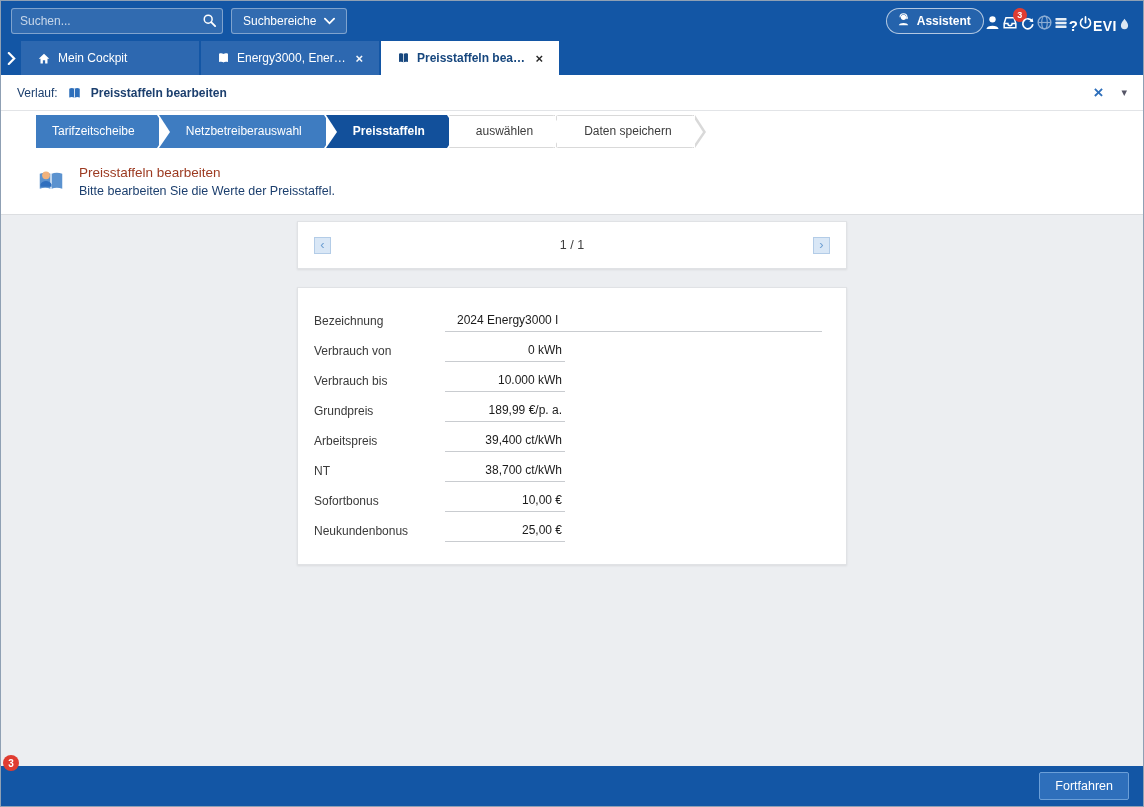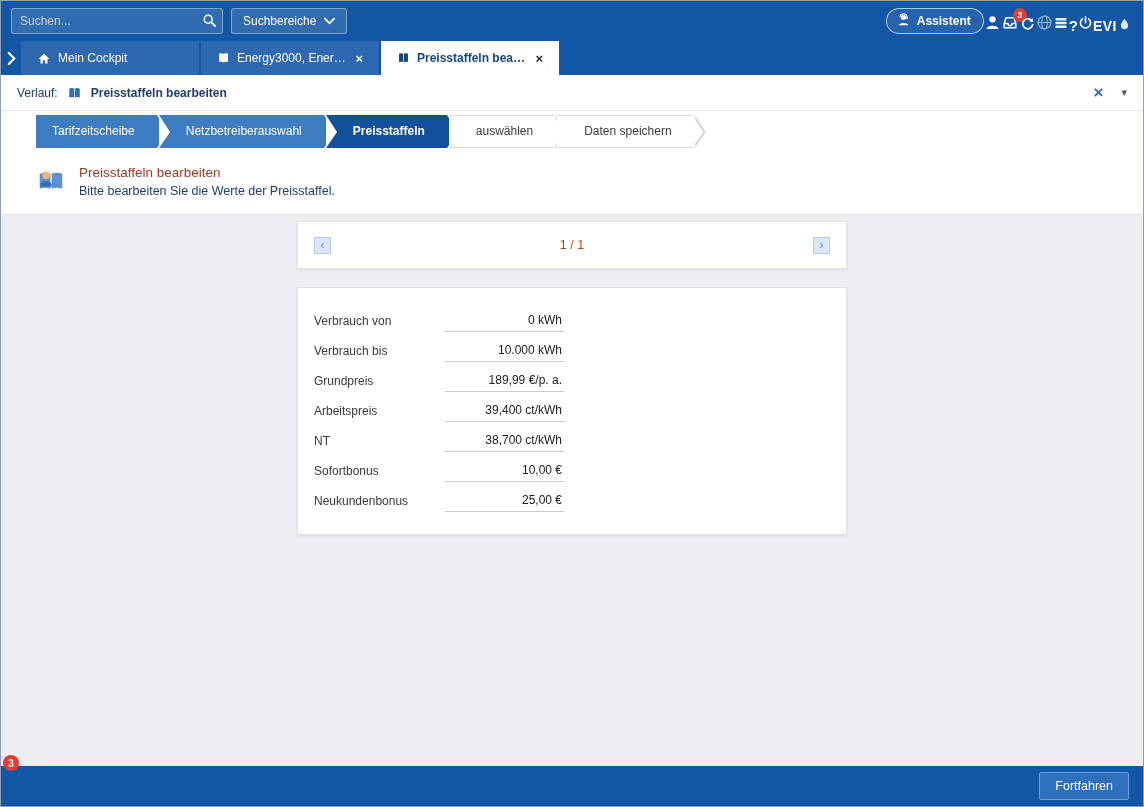--- a/index.html
+++ b/index.html
@@ -63,21 +63,21 @@
   .page-header{background:#fff;padding:8px 0 16px 35px;display:flex;gap:13px;flex:none;align-items:flex-start}
   .ph-icon{width:30px;height:30px;flex:none;margin-top:2px}
   .ph-title{font-size:13.5px;color:var(--title);margin:2px 0 4px;font-weight:normal}
   .ph-sub{font-size:12.5px;color:var(--navy);margin:0}
 
   
   .content{flex:1;background:#eceef1;border-top:1px solid #dcdee1;display:flex;flex-direction:column;align-items:center;overflow:hidden}
   .card{width:550px;background:#fff;border:1px solid #e0e2e5;box-shadow:0 1px 2px rgba(0,0,0,.08)}
   .pager{margin-top:6px;height:48px;display:flex;align-items:center;justify-content:space-between;padding:0 16px;flex:none}
   .pager-btn{width:17px;height:17px;background:#d9e7f6;border:1px solid #b3cce7;color:#6f9fd2;font-size:13px;line-height:14px;text-align:center;cursor:pointer;padding:0;font-family:inherit}
-  .pager-text{font-size:12.5px;color:#c2410c}
+  .pager-text{font-size:12.5px;color:#404040}
   .form-card{margin-top:18px;padding:14px 16px 22px}
   .form-row{display:flex;align-items:flex-end;height:30px}
   .form-label{width:131px;flex:none;font-size:12px;color:#3a3a3a;padding-bottom:4px}
   .form-field{width:120px;border-bottom:1px solid #c9ccd0;font-size:12px;color:#1b1b1b;text-align:right;padding:0 3px 4px;cursor:text;white-space:nowrap}
   .form-field.wide{width:377px;text-align:left;padding-left:12px}
 
   
   .bottombar{height:40px;background:var(--topbar);flex:none;display:flex;align-items:center;justify-content:flex-end;padding:0 14px}
   .continue-btn{background:var(--accent);border:1px solid #6b9fd8;color:#fff;font-size:12.5px;padding:6px 15px;border-radius:2px;cursor:pointer;font-family:inherit}
   .corner-badge{position:absolute;left:2px;bottom:35px;width:16px;height:16px;border-radius:8px;background:var(--badge);color:#fff;font-size:10px;font-weight:bold;display:flex;align-items:center;justify-content:center;z-index:5}
@@ -288,20 +288,24 @@
   </div>
 
   <div class="content">
     <div class="card pager">
       <button class="pager-btn">‹</button>
       <span class="pager-text">1 / 1</span>
       <button class="pager-btn">›</button>
     </div>
 
     <div class="card form-card" id="form-rows">
+  <div class="form-row">
+    <label class="form-label">Bezeichnung</label>
+    <div class="form-field wide">2024 Energy3000 I</div>
+  </div>
 
   <div class="form-row">
     <label class="form-label">Verbrauch von</label>
     <div class="form-field">0 kWh</div>
   </div>
 
   <div class="form-row">
     <label class="form-label">Verbrauch bis</label>
     <div class="form-field">10.000 kWh</div>
   </div>

